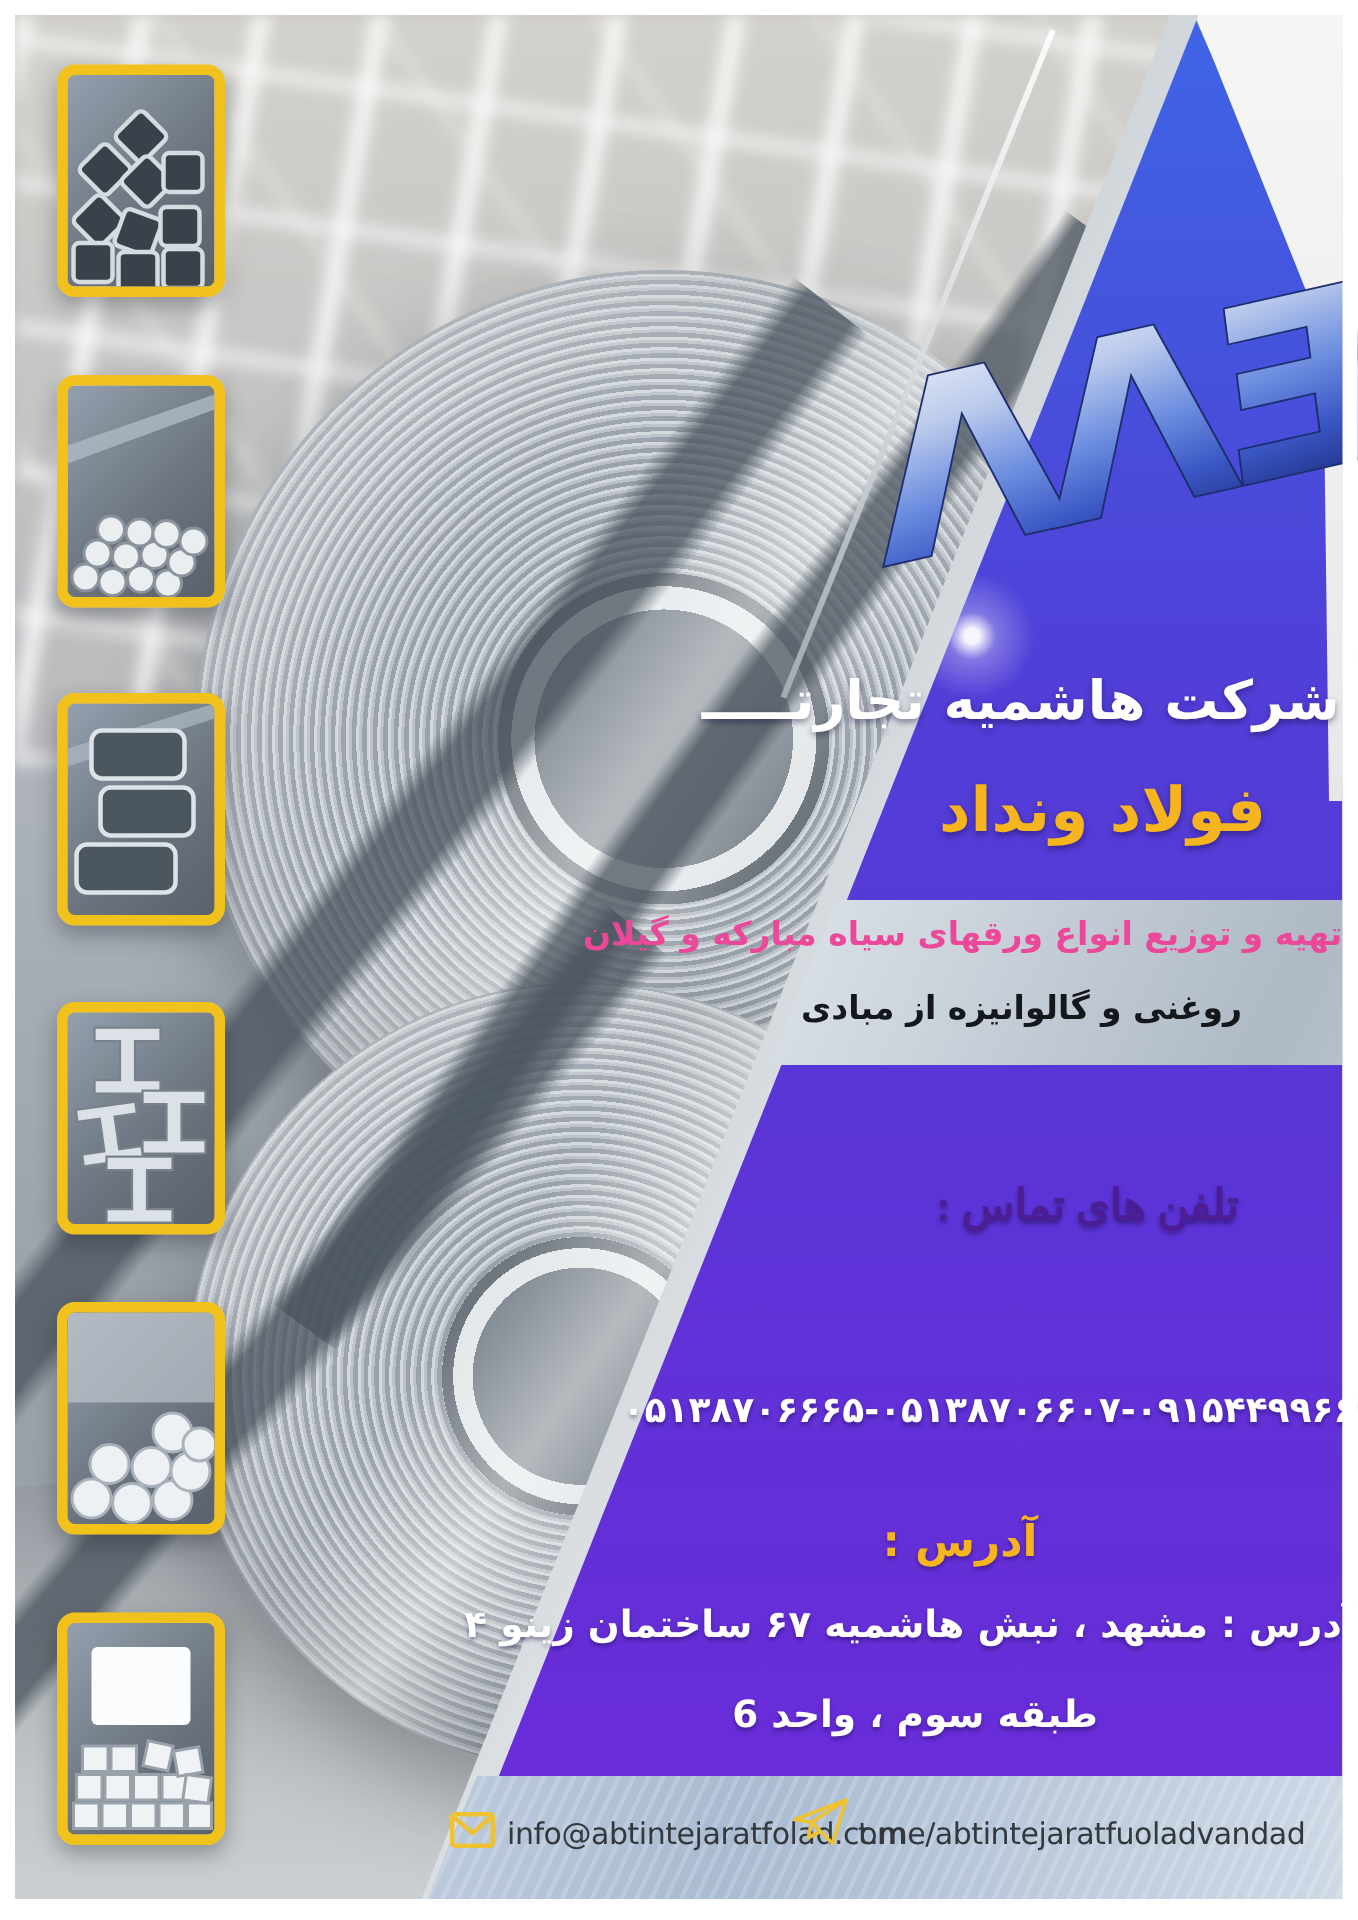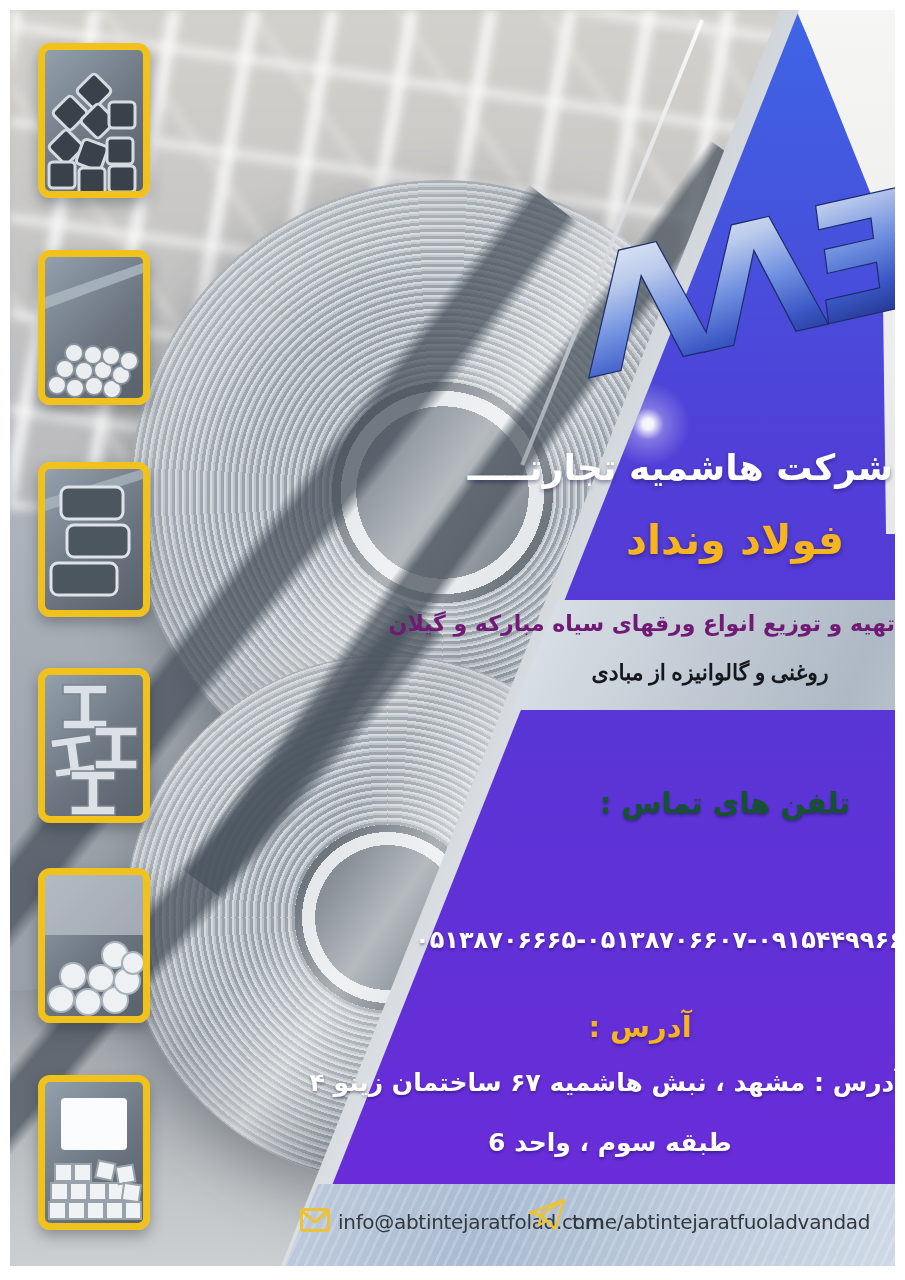--- a/index.html
+++ b/index.html
@@ -64,23 +64,23 @@
       linear-gradient(100deg,#8fa2bc 0%,#c3cfe0 38%,#a9bbd1 62%,#cfd9e6 100%);}
 
   
   .logo{position:absolute;left:588px;top:78px;width:318px;height:350px;z-index:14;}
 
   
   .txt{position:absolute;z-index:15;font-weight:bold;white-space:nowrap;text-align:center;}
   .rtl{direction:rtl;}
   .company-line{top:447px;right:12px;font-size:36px;color:#ffffff;text-shadow:0 2px 4px rgba(15,10,60,.45);}
   .company-name{top:516px;left:555px;width:360px;font-size:41px;color:#f6b51e;text-shadow:0 2px 4px rgba(15,10,60,.45);}
-  .desc1{top:611px;left:513px;width:382px;font-size:22px;color:#701a75;}
-  .desc2{top:660px;left:519px;width:382px;font-size:22px;color:#14171b;font-family:Liberation Serif, serif;}
-  .phones-heading{top:786px;left:545px;width:360px;font-size:29px;color:#14532d;text-shadow:0 2px 3px rgba(15,10,60,.4);}
+  .desc1{top:611px;left:513px;width:382px;font-size:22px;color:#ec4899;}
+  .desc2{top:660px;left:490px;width:382px;font-size:22px;color:#14171b;}
+  .phones-heading{top:786px;left:545px;width:360px;font-size:29px;color:#4c1d95;text-shadow:0 2px 3px rgba(15,10,60,.4);font-family:Liberation Serif, serif;}
   .phone1{top:857px;left:465px;width:390px;font-size:26px;color:#ffffff;direction:ltr;letter-spacing:1px;text-shadow:0 2px 3px rgba(15,10,60,.4);}
   .phone2{top:926px;left:415px;width:480px;font-size:24px;color:#ffffff;direction:ltr;letter-spacing:1px;text-shadow:0 2px 3px rgba(15,10,60,.4);}
   .addr-heading{top:1010px;left:460px;width:360px;font-size:29px;color:#f6b51e;text-shadow:0 2px 3px rgba(15,10,60,.4);text-align:center;}
   .addr1{top:1068px;left:438px;width:465px;font-size:25px;color:#ffffff;text-shadow:0 2px 3px rgba(15,10,60,.4);}
   .addr2{top:1128px;left:430px;width:360px;font-size:25px;color:#ffffff;text-shadow:0 2px 3px rgba(15,10,60,.4);}
 
   
   .footer-item{position:absolute;z-index:17;color:#33383d;font-size:20px;letter-spacing:-0.3px;}
   .email-text{left:338px;top:1210px;}
   .tg-text{left:572px;top:1210px;}

